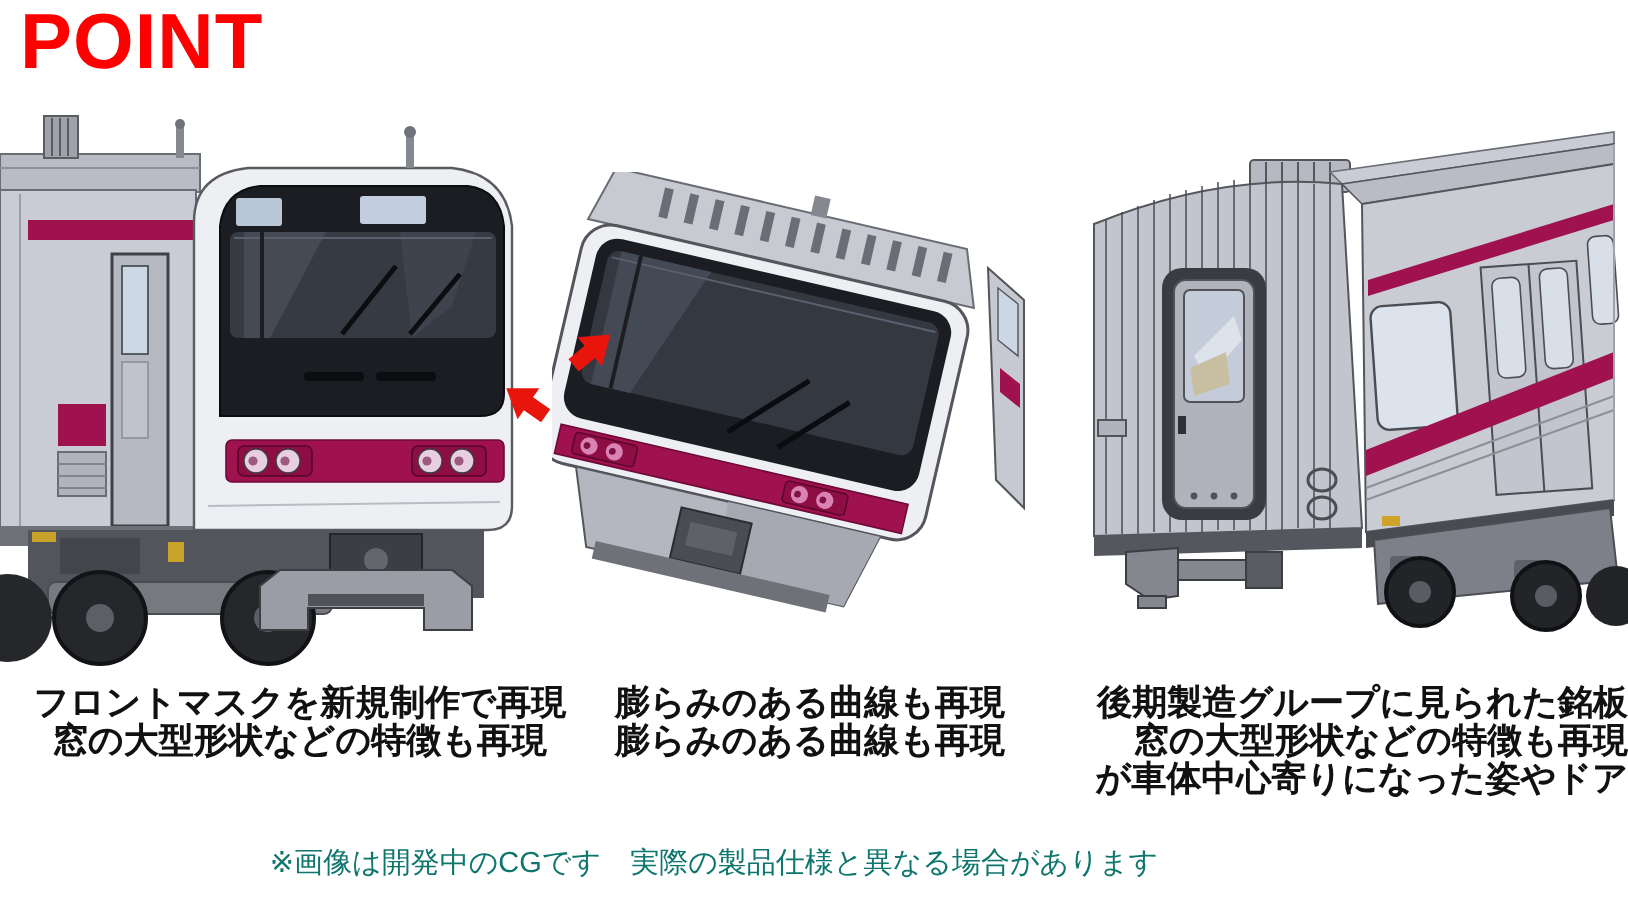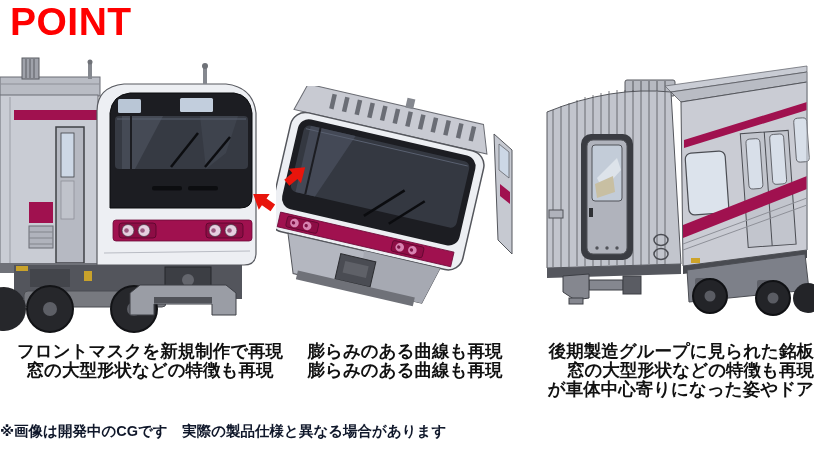--- a/index.html
+++ b/index.html
@@ -22,22 +22,22 @@
   .caption{
     top:342px;font-size:17.5px;font-weight:600;line-height:19px;
     color:var(--caption-text);letter-spacing:0;
   }
   .caption.center{text-align:center;}
   .caption span{display:block;white-space:nowrap;}
   .cap1{left:2px;width:296px;}
   .cap2{left:288px;width:234px;}
   .cap3{left:543px;width:271px;text-align:right;}
   .disclaimer{
-    left:0;top:422px;width:714px;text-align:left;
-    font-size:14.5px;font-weight:700;color:#0f172a;white-space:nowrap;
+    left:0;top:422px;width:714px;text-align:center;
+    font-size:14.5px;font-weight:400;color:#0f766e;white-space:nowrap;
   }
   .crimson{fill:var(--keiyo-wine-red);}
   .arrow{fill:var(--arrow-red);}
   svg{display:block;}
   line,path,polyline{vector-effect:non-scaling-stroke;}
 </style>
 </head>
 <body>
 
 <div class="stage">

